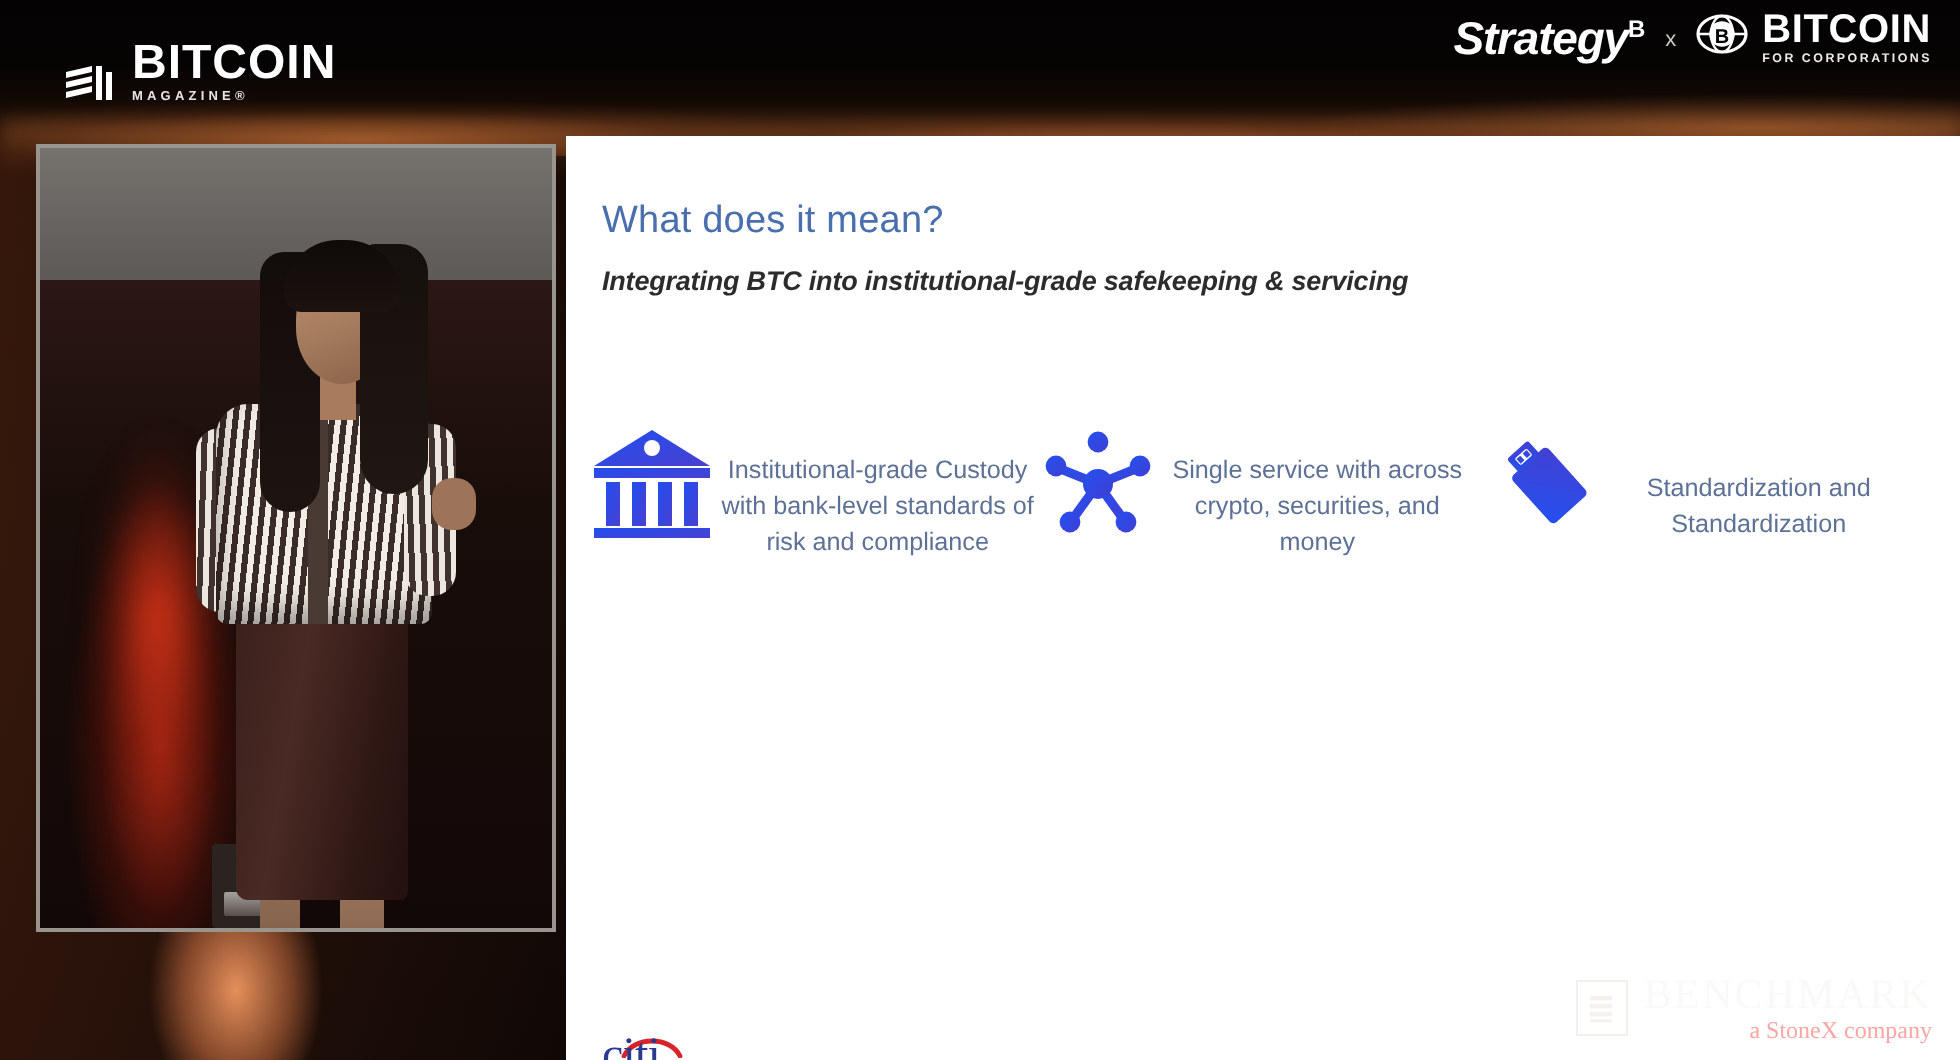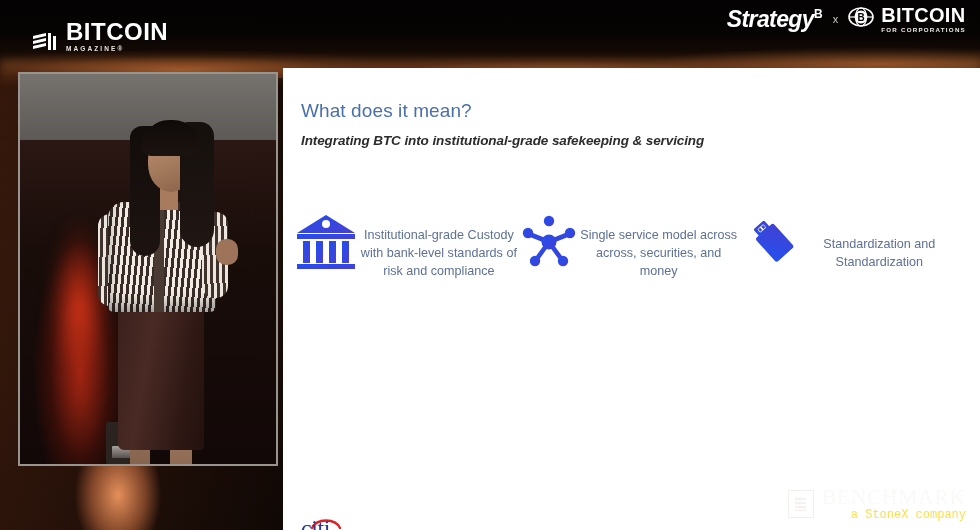--- a/index.html
+++ b/index.html
@@ -138,21 +138,21 @@
   .citi-arc{position:absolute;left:9px;top:0px;}
   #pageno{
     position:absolute;right:12px;bottom:11px;color:#c9c9c9;font-size:6px;letter-spacing:.3px;
   }
 
   
   #benchmark{position:absolute;right:14px;bottom:8px;display:flex;align-items:center;gap:8px;}
   .bench-mark{width:24px;height:26px;border:1.6px solid #f2efec;display:flex;align-items:center;justify-content:center;}
   .bench-words{display:flex;flex-direction:column;line-height:1.05;}
   .bench-title{color:#fbf9f7;font-size:21px;letter-spacing:1.1px;font-family:"Liberation Serif", serif;}
-  .bench-sub{color:#fde047;font-size:12px;text-align:right;font-family:Liberation Mono, monospace;margin-top:1px;}
+  .bench-sub{color:#fca5a5;font-size:12px;text-align:right;font-family:Liberation Serif, serif;margin-top:1px;}
 </style>
 </head>
 <body>
 
 <div id="stage"></div>
 <div id="topglow"></div>
 <div id="midhaze"></div>
 
 <div class="bm-logo">
   <div class="bm-mark">
@@ -264,21 +264,21 @@
           <g fill="url(#gN)">
             <circle cx="30" cy="29" r="7.5"></circle>
             <circle cx="30" cy="8" r="5.2"></circle>
             <circle cx="9" cy="20" r="5.2"></circle>
             <circle cx="51" cy="20" r="5.2"></circle>
             <circle cx="16" cy="48" r="5.2"></circle>
             <circle cx="44" cy="48" r="5.2"></circle>
           </g>
         </svg>
       </div>
-      <div class="cap">Single service model across across, securities, and money</div>
+      <div class="cap">Single service with across crypto, securities, and money</div>
     </div>
 
     <div class="col">
       <div class="icon-wrap">
         <svg width="60" height="58" viewBox="0 0 60 58" xmlns="http://www.w3.org/2000/svg">
           <defs>
             <linearGradient id="gU" x1="0" y1="1" x2="1" y2="0">
               <stop offset="0%" stop-color="#2450ef"></stop>
                 <stop offset="100%" stop-color="#4340d2"></stop>
             </linearGradient>

